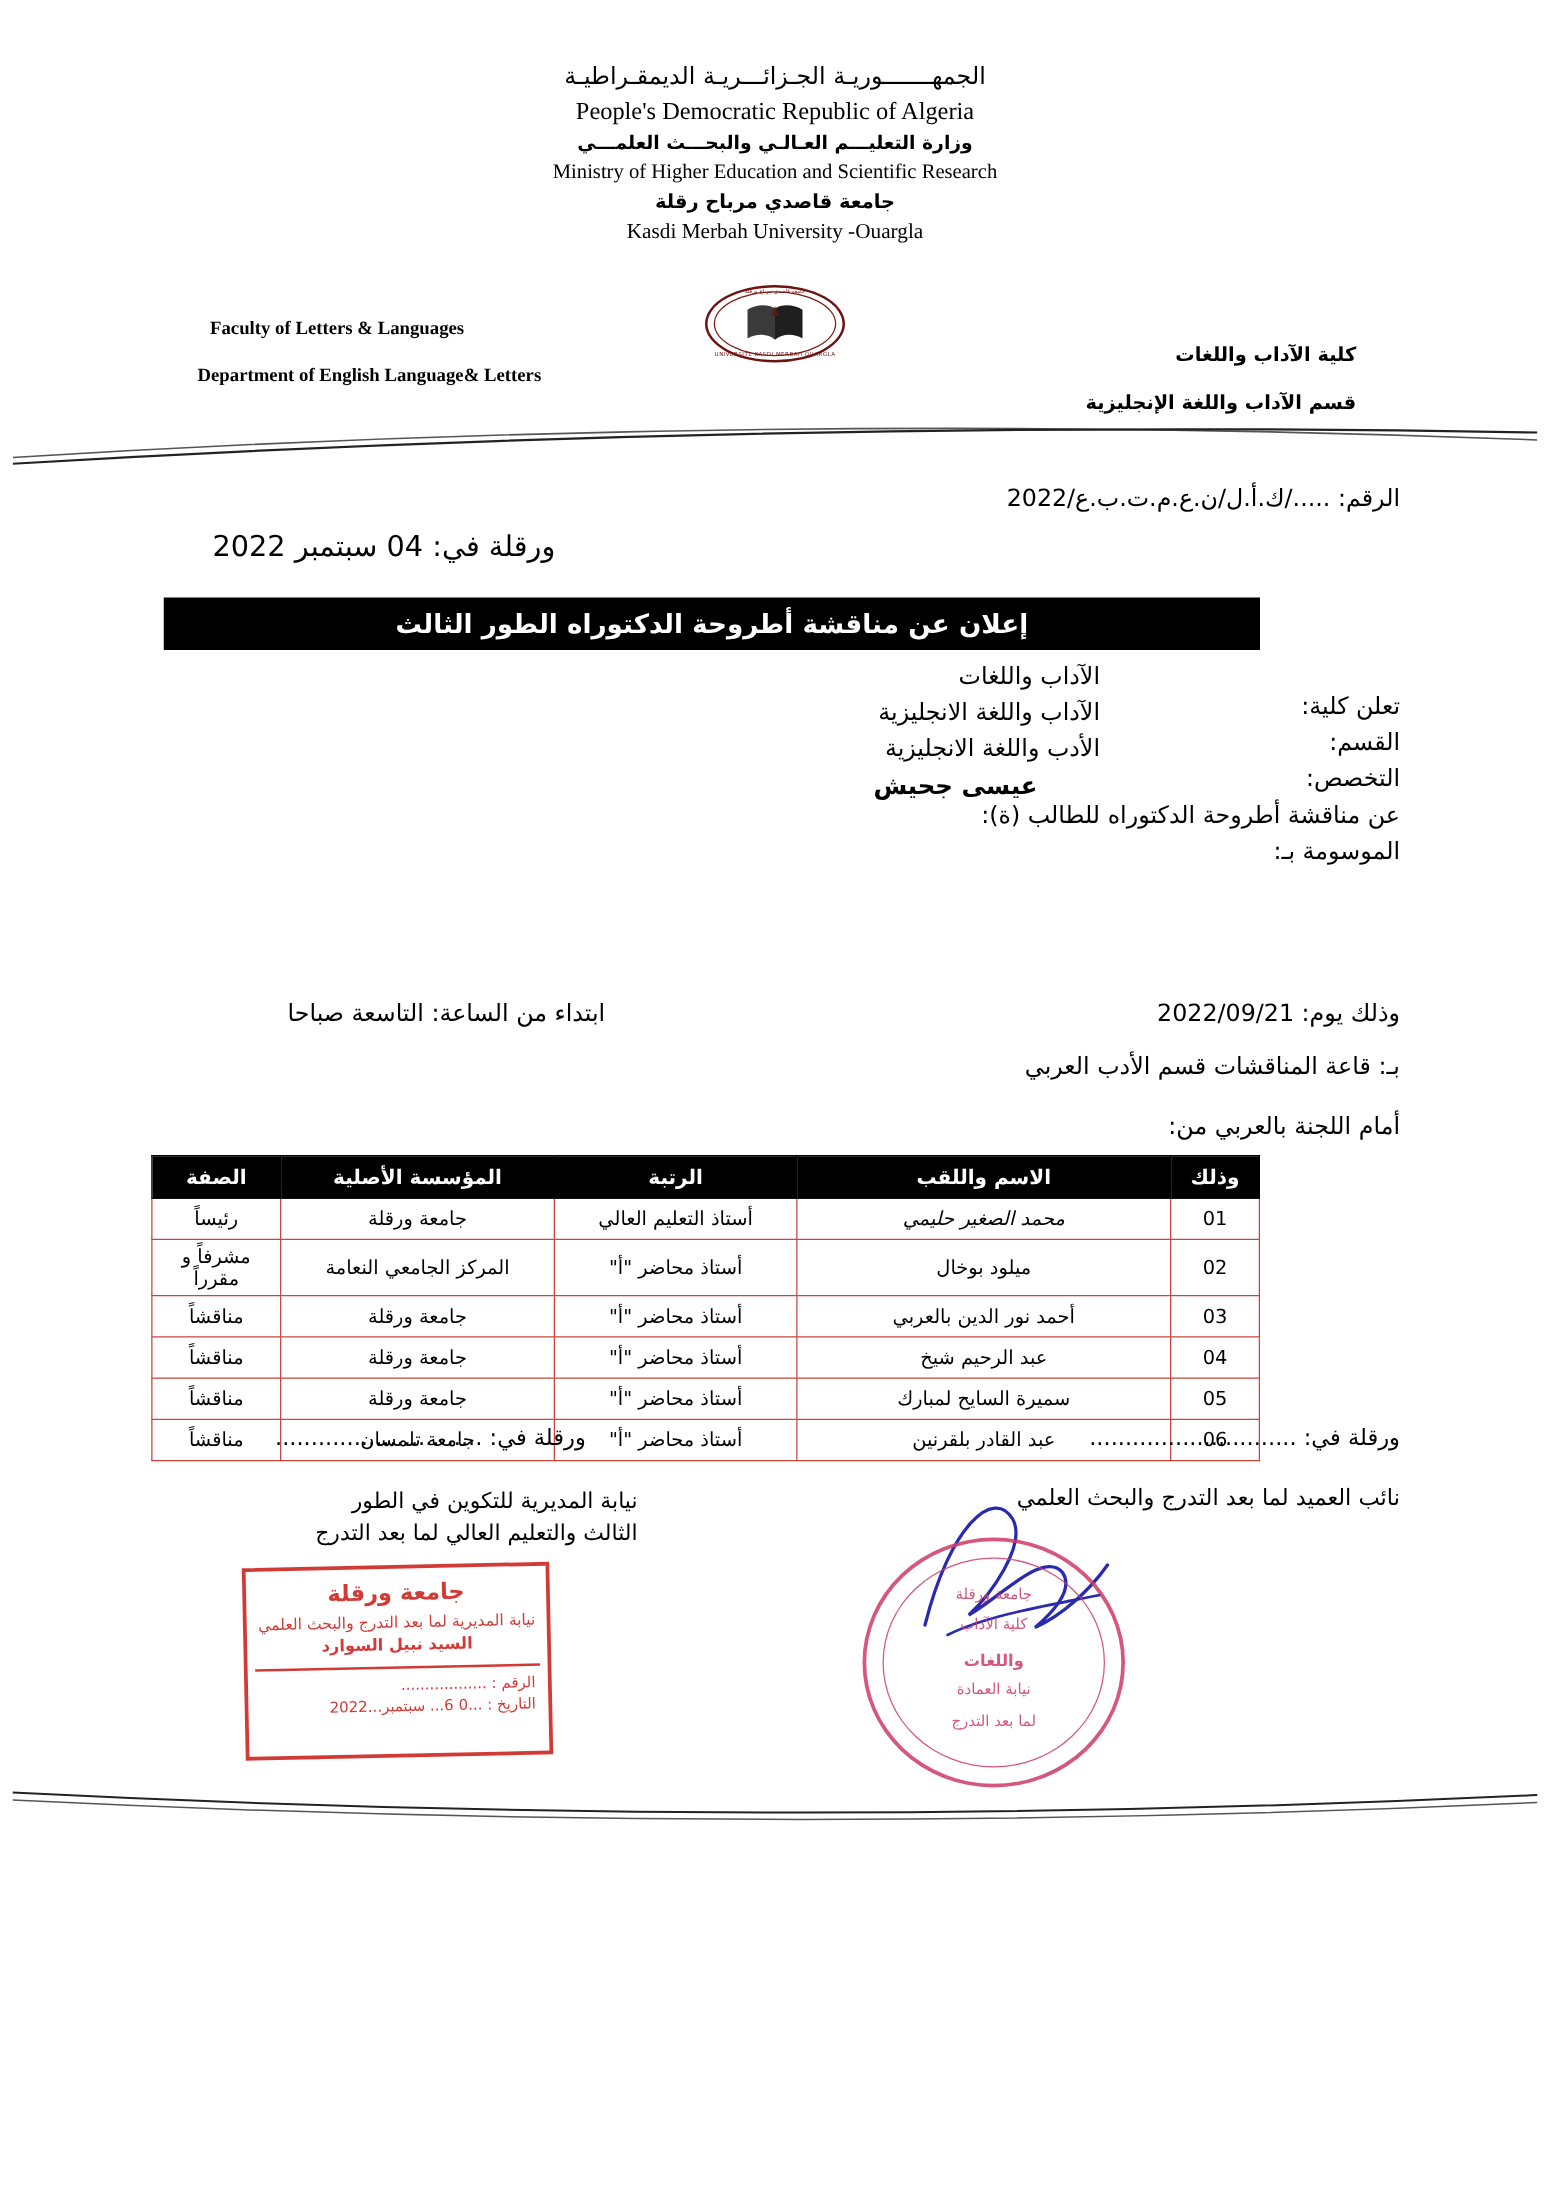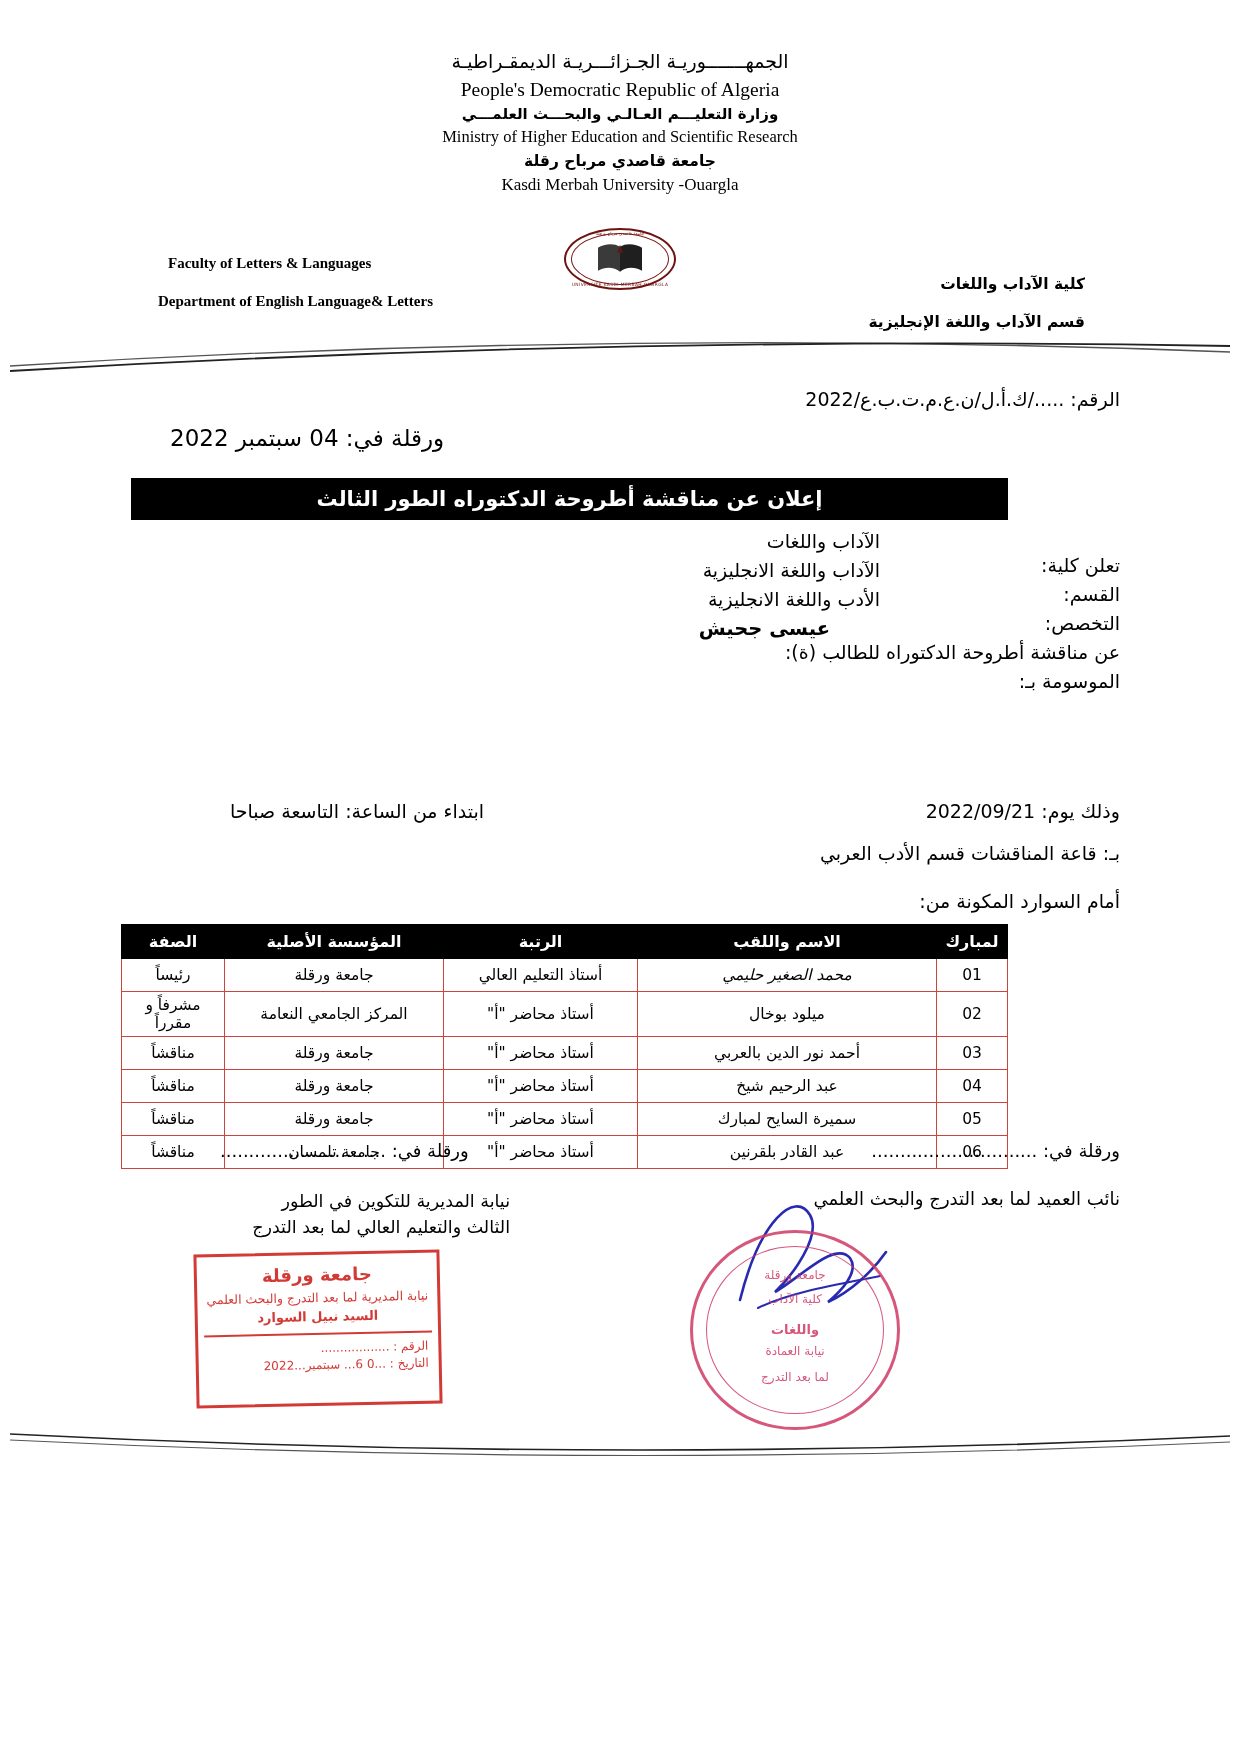--- a/index.html
+++ b/index.html
@@ -217,26 +217,26 @@
 
 
   <div id="when">
     <span class="r">
       <span>وذلك يوم:</span>
       <span>2022/09/21</span>
     </span>
     <span class="l">ابتداء من الساعة: التاسعة صباحا</span>
   </div>
   <div id="where">بـ:  قاعة المناقشات قسم الأدب العربي</div>
-  <div id="before">أمام السوارد المكونة من:</div>
+  <div id="before">أمام اللجنة بالعربي من:</div>
 
   <table id="jury">
     <thead>
       <tr>
-        <th style="width:54px;">لمبارك</th>
+        <th style="width:54px;">وذلك</th>
         <th style="width:290px;">الاسم واللقب</th>
         <th style="width:185px;">الرتبة</th>
         <th style="width:210px;">المؤسسة الأصلية</th>
         <th>الصفة</th>
       </tr>
     </thead>
     <tbody id="jury-body">
         <tr>
           <td class="num">01</td>
           <td class="nm it-name">محمد الصغير حليمي</td>

